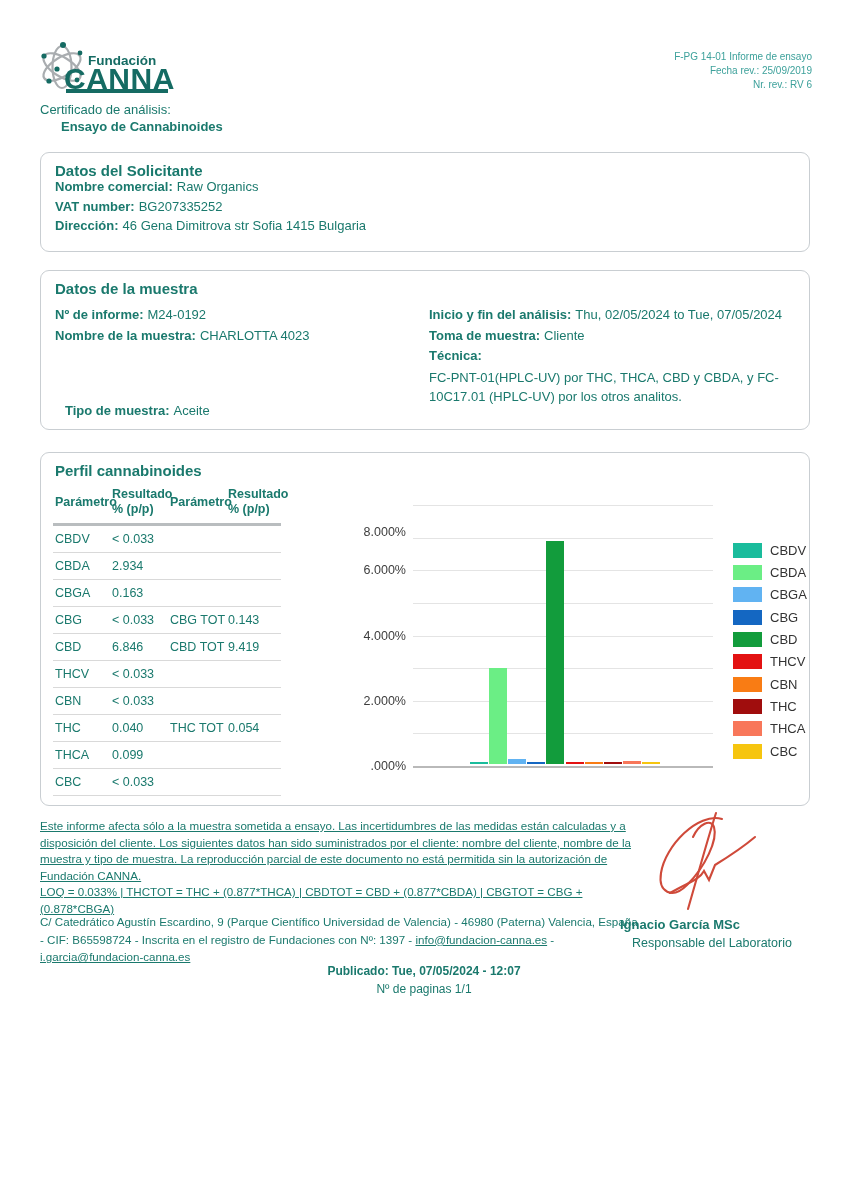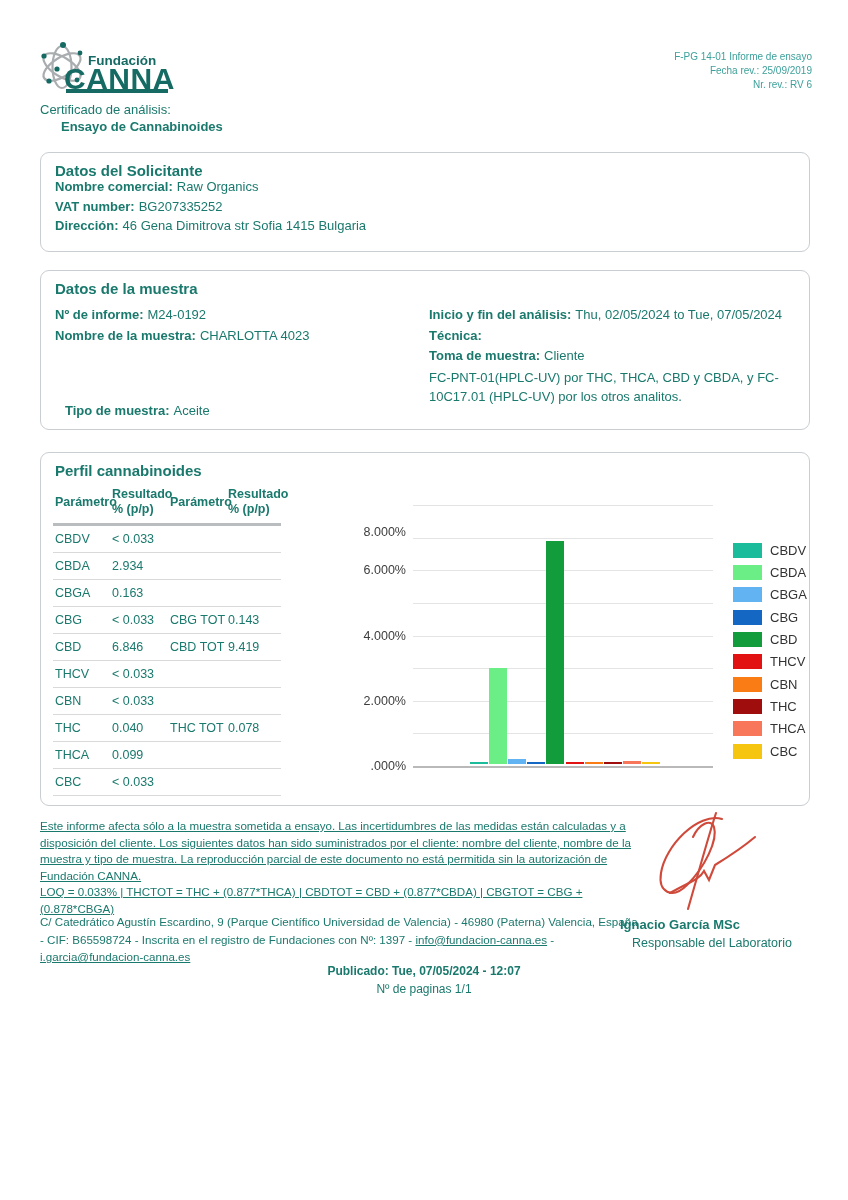--- a/index.html
+++ b/index.html
@@ -105,22 +105,22 @@
   </section>
 
   <section class="box" id="box-mue">
     <h2>Datos de la muestra</h2>
     <div class="fields" id="mue-left">
         <div class="frow"><span class="flbl">Nº de informe:</span><span class="fval">M24-0192</span></div>
         <div class="frow"><span class="flbl">Nombre de la muestra:</span><span class="fval">CHARLOTTA 4023</span></div>
       </div>
     <div class="fields" id="mue-right">
         <div class="frow"><span class="flbl">Inicio y fin del análisis:</span><span class="fval">Thu, 02/05/2024 to Tue, 07/05/2024</span></div>
+        <div class="frow"><span class="flbl">Toma de muestra:</span><span class="fval">Cliente</span></div>
         <div class="frow"><span class="flbl">Técnica:</span><span class="fval"></span></div>
-        <div class="frow"><span class="flbl">Toma de muestra:</span><span class="fval">Cliente</span></div>
         <div class="tecnica">FC-PNT-01(HPLC-UV) por THC, THCA, CBD y CBDA, y FC-10C17.01 (HPLC-UV) por los otros analitos.</div>
       </div>
     <div class="fields" id="mue-tipo">
       <span class="flbl">Tipo de muestra:</span><span class="fval">Aceite</span>
     </div>
   </section>
 
   <section class="box" id="box-per">
     <h2>Perfil cannabinoides</h2>
     <table id="results-table">
@@ -172,21 +172,21 @@
           <tr>
             <td>CBN</td>
             <td>&lt; 0.033</td>
             <td></td>
             <td></td>
           </tr>
           <tr>
             <td>THC</td>
             <td>0.040</td>
             <td>THC TOT</td>
-            <td>0.078</td>
+            <td>0.054</td>
           </tr>
           <tr>
             <td>THCA</td>
             <td>0.099</td>
             <td></td>
             <td></td>
           </tr>
           <tr>
             <td>CBC</td>
             <td>&lt; 0.033</td>

